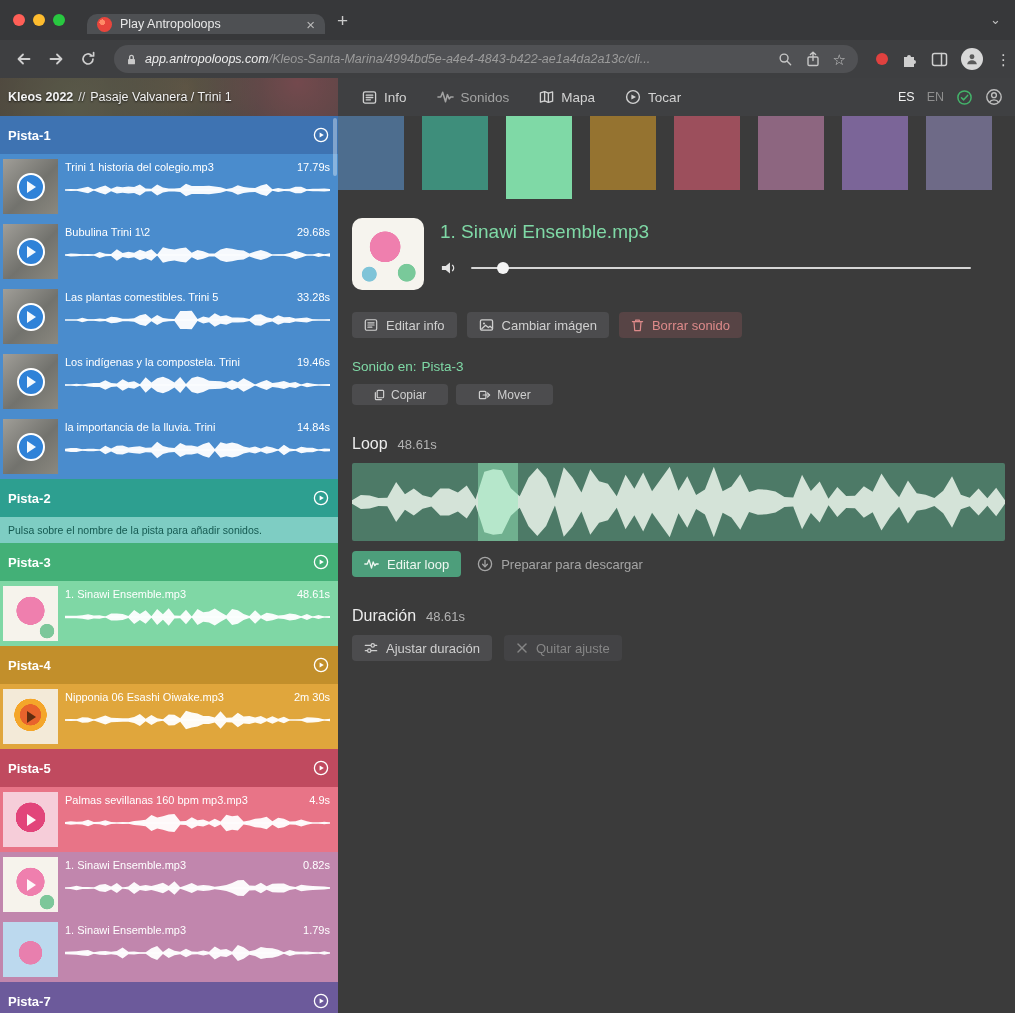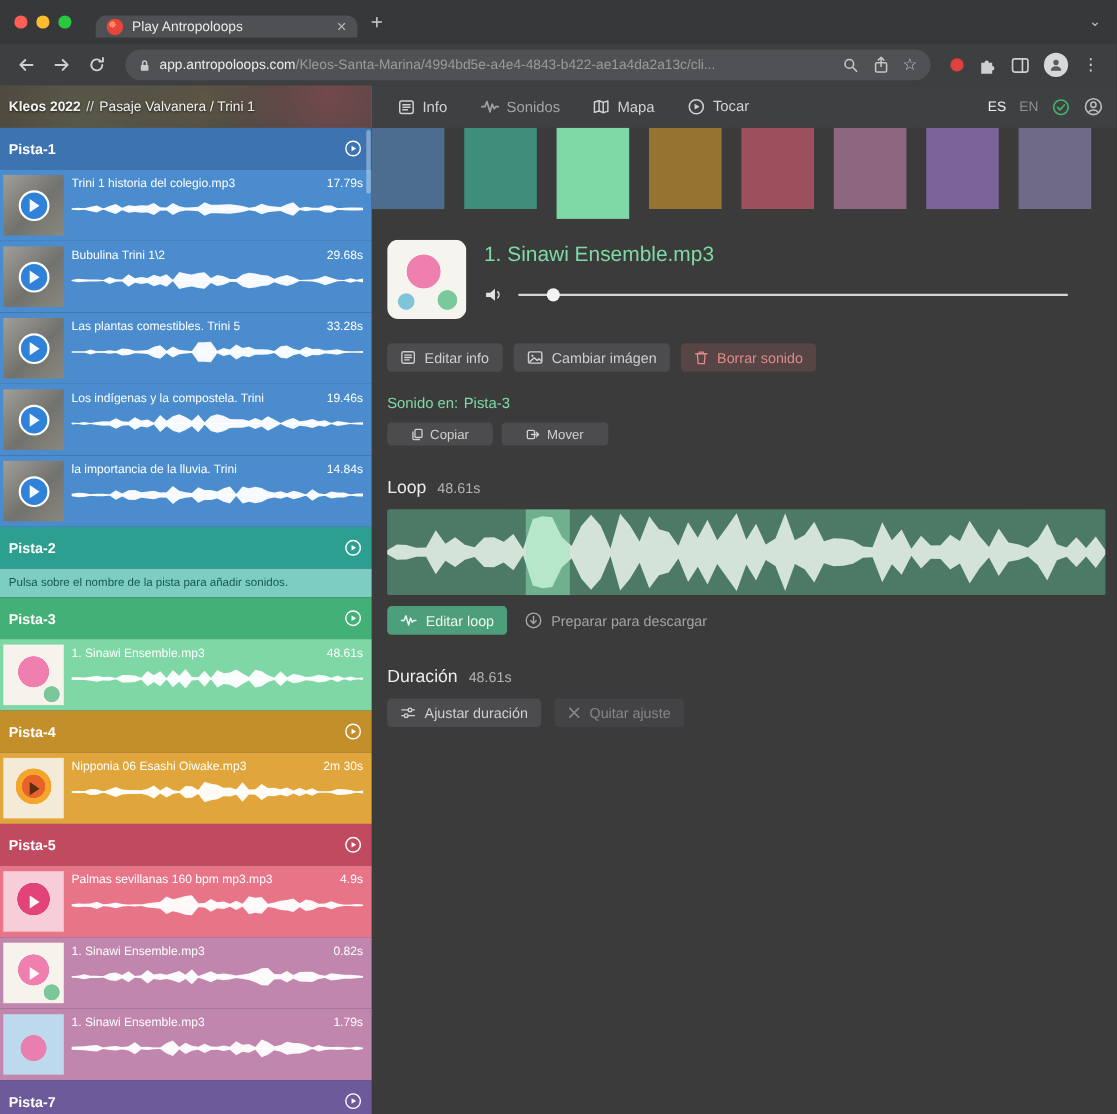--- a/index.html
+++ b/index.html
@@ -15,21 +15,21 @@
   .light{width:12px;height:12px;border-radius:50%;}
   .l-red{background:#ff5f57;}.l-yellow{background:#febc2e;}.l-green{background:#28c840;}
   .tab{height:20px;margin-top:8px;margin-left:8px;width:238px;background:#4e5053;
     border-radius:10px 10px 0 0;display:flex;align-items:center;padding:0 10px;gap:8px;}
   .favicon{width:15px;height:15px;border-radius:50%;background:radial-gradient(circle at 35% 35%,#ff8a66 0 20%,#e8453c 21%);}
   .tab-title{flex:1;font-size:12.5px;color:#e8e8e8;white-space:nowrap;overflow:hidden;}
   .tab-close{color:#b9b9b9;font-size:15px;line-height:1;cursor:default;}
   .newtab{color:#c9c9c9;font-size:19px;margin-left:12px;line-height:1;}
   .tab-chevron{position:absolute;right:14px;top:12px;color:#c0c0c0;font-size:13px;}
 
-  .addrbar{height:38px;background:#3e3f41;display:flex;align-items:center;padding:0 16px 0 10px;gap:4px;}
+  .addrbar{height:38px;background:#3e3f41;display:flex;align-items:center;padding:0 4px 0 10px;gap:4px;font-style:italic;}
   .navbtn{width:28px;height:28px;display:flex;align-items:center;justify-content:center;color:#cfcfcf;}
   .omnibox{flex:1;height:28px;margin:0 8px;background:#505154;border-radius:14px;
     display:flex;align-items:center;padding:0 12px;gap:8px;color:#c9c9c9;min-width:0;}
   .url{flex:1;font-size:12.5px;white-space:nowrap;overflow:hidden;min-width:0;}
   .url-domain{color:#ececec;}
   .url-path{color:#9b9b9b;}
   .omni-icons{display:flex;gap:13px;align-items:center;color:#c6c6c6;}
   .star-glyph{font-size:15px;line-height:1;}
   .bar-icons{display:flex;gap:13px;align-items:center;padding-left:6px;}
   .rec-dot{width:12px;height:12px;border-radius:50%;background:#e0413f;}
@@ -42,21 +42,21 @@
     background:
       radial-gradient(circle at 88% 12%,rgba(210,110,120,.65),transparent 34%),
       radial-gradient(circle at 22% 70%,rgba(140,150,110,.6),transparent 45%),
       radial-gradient(circle at 55% 25%,rgba(170,140,100,.55),transparent 40%),
       linear-gradient(90deg,#6e5f50,#77695a 30%,#5e6657 62%,#70615a);}
   .crumb-shade{position:absolute;inset:0;background:rgba(20,20,25,.38);}
   .crumb-text{position:relative;line-height:38px;padding:0 8px;font-size:12.5px;color:#f2f2f2;
     white-space:nowrap;overflow:hidden;text-shadow:0 1px 2px rgba(0,0,0,.7);}
   .crumb-sep{color:#e0e0e0;padding:0 5px;}
   .appnav{display:flex;align-items:center;gap:30px;padding-left:24px;}
-  .nav-item{display:flex;align-items:flex-start;gap:7px;color:#d2d2d2;font-size:13.5px;}
+  .nav-item{display:flex;align-items:center;gap:7px;color:#d2d2d2;font-size:13.5px;}
   .nav-item.active{color:#a3a3a3;}
   .appbar-right{margin-left:auto;display:flex;align-items:center;gap:12px;padding-right:12px;}
   .lang{font-size:12.5px;}
   .lang-on{color:#f0f0f0;}
   .lang-off{color:#8f8f8f;}
 
   
   .content{display:flex;height:897px;overflow:hidden;}
   .sidebar{width:338px;flex:none;overflow:hidden;position:relative;background:#3b3b3b;}
   .sb-scroll{position:absolute;right:1px;top:2px;width:4px;height:58px;border-radius:2px;background:rgba(255,255,255,.35);z-index:5;}

